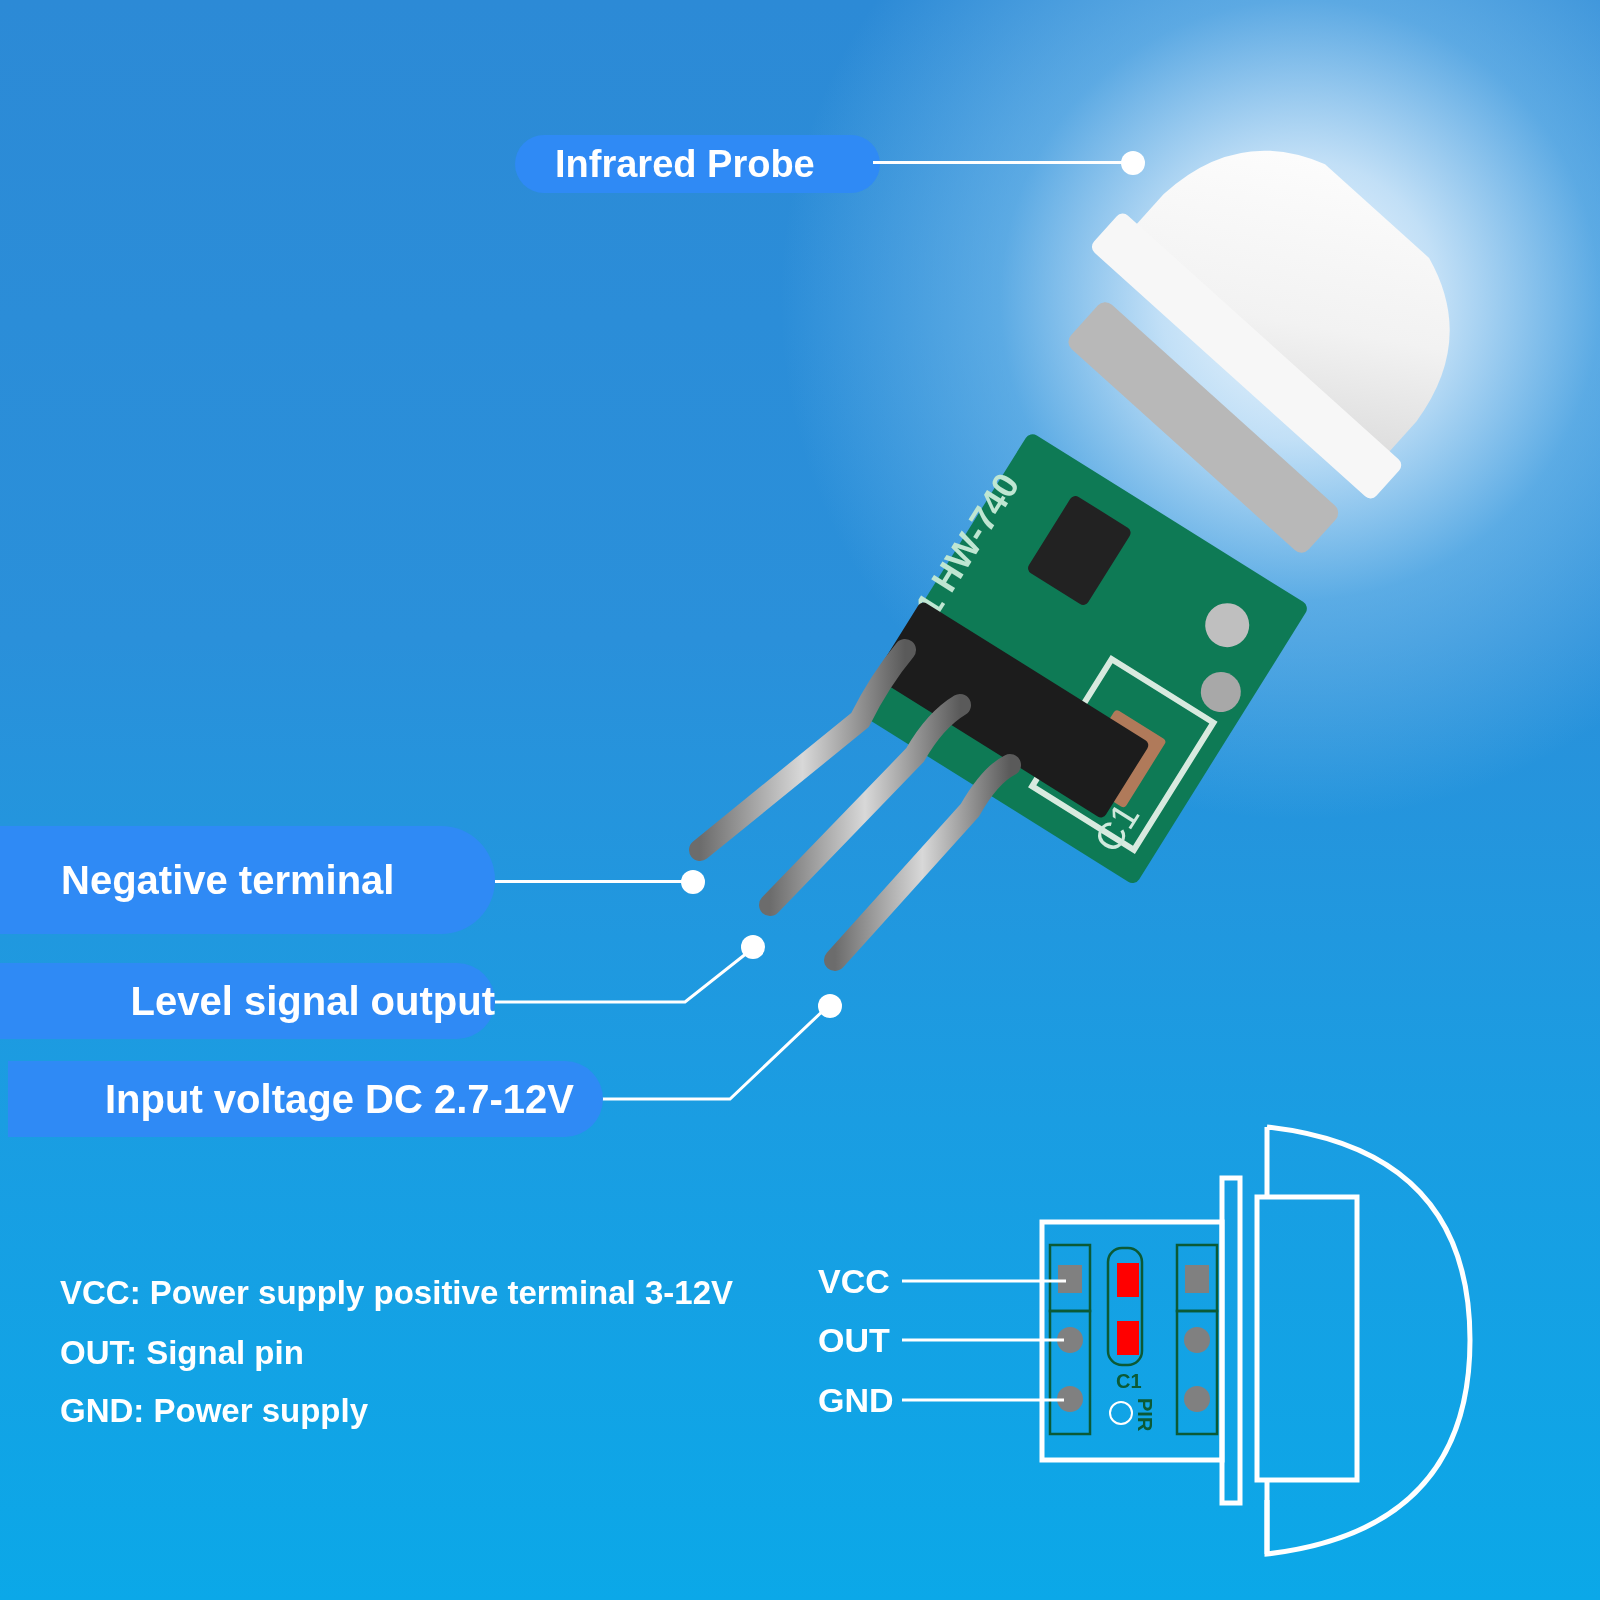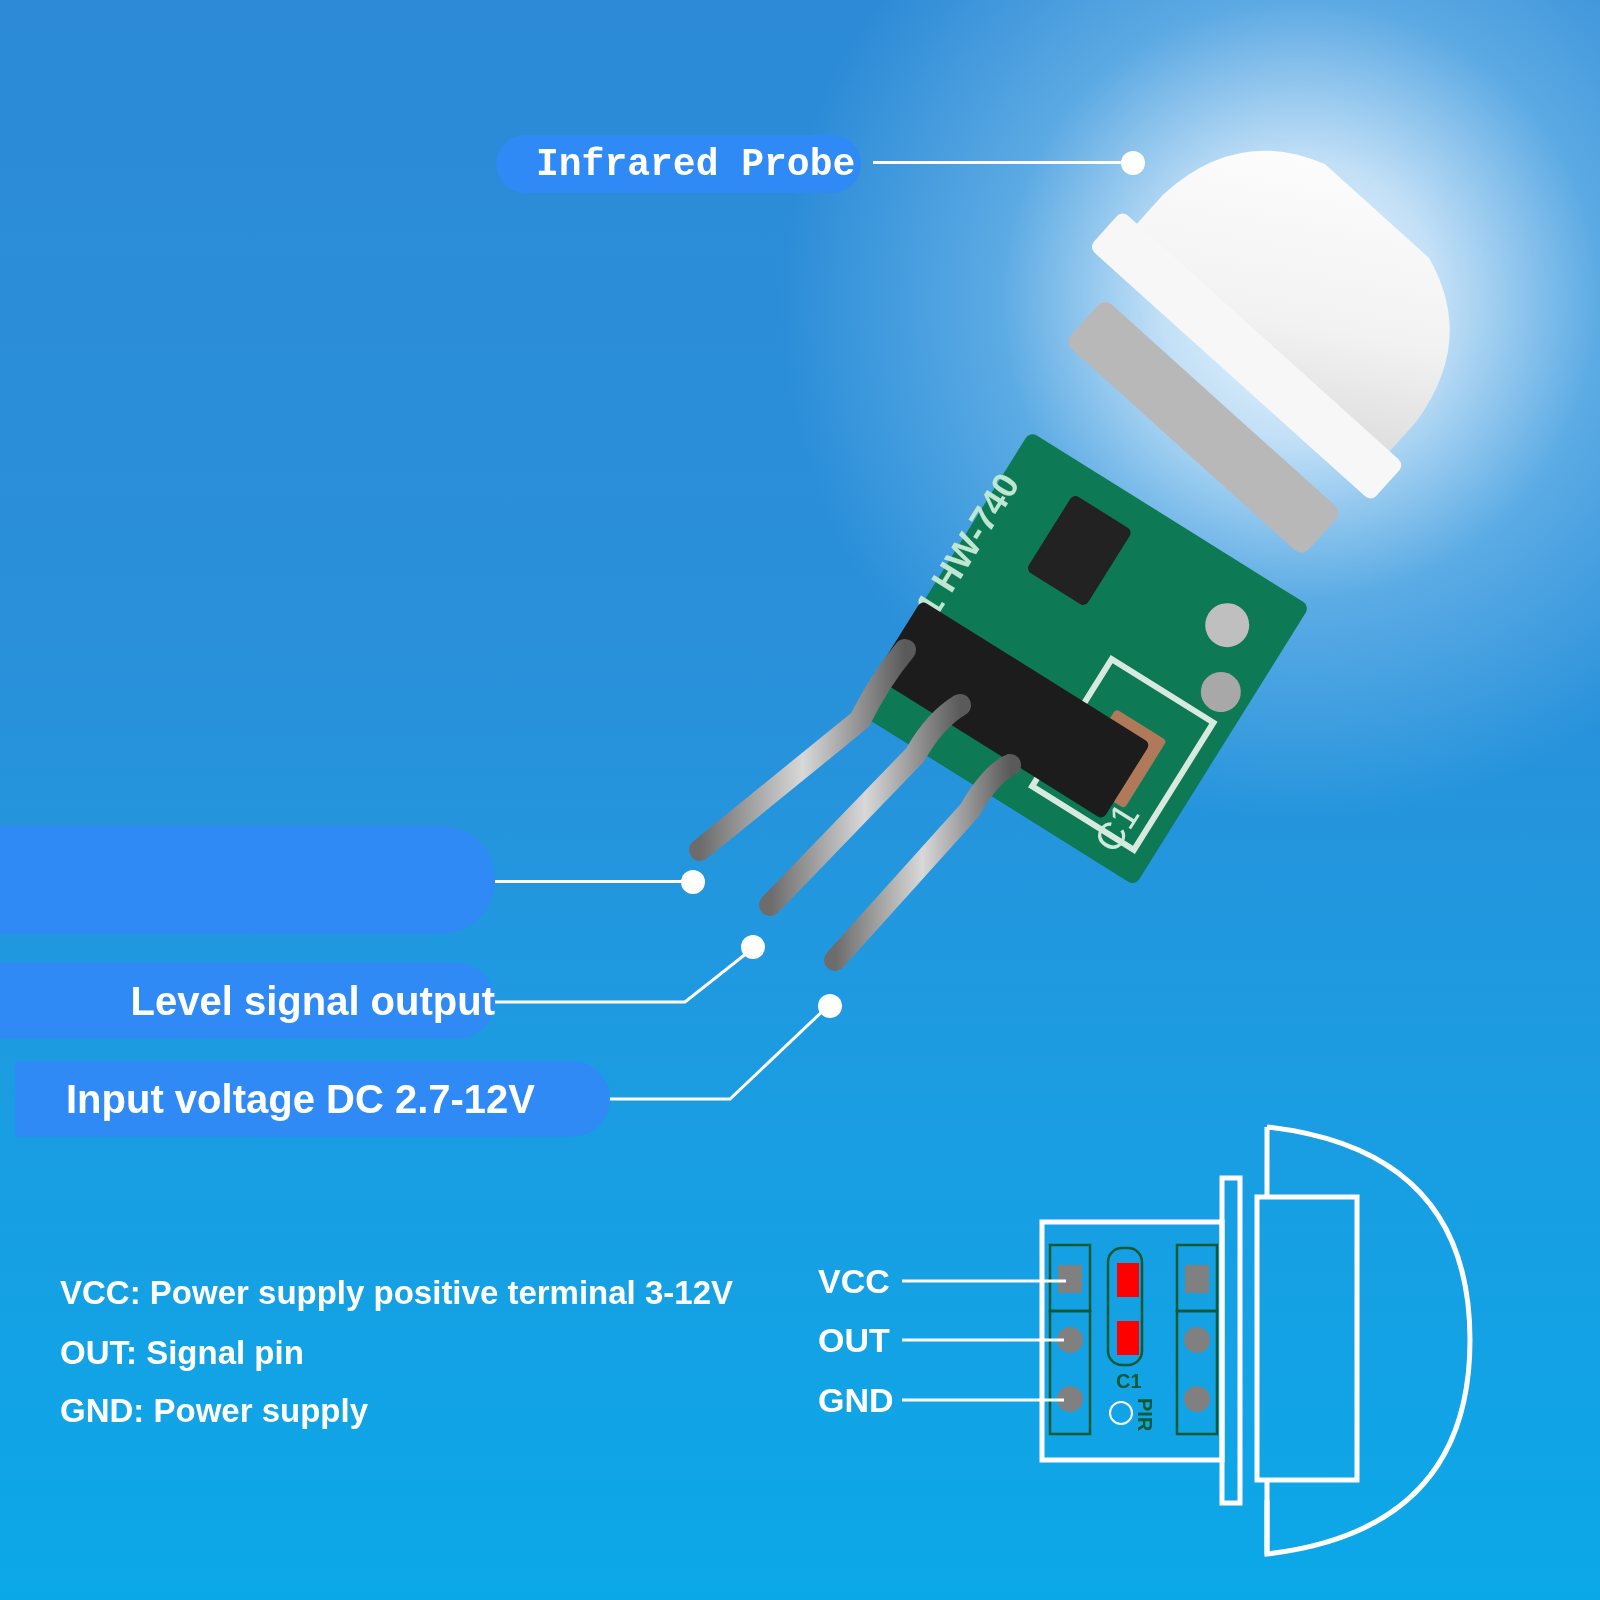--- a/index.html
+++ b/index.html
@@ -60,44 +60,45 @@
   <g transform="rotate(42 1210 420)">
     <rect x="1050" y="400" width="320" height="60" rx="10" fill="#b8b8b8"></rect>
   </g>
 
   <g transform="rotate(42 1270 330)">
     <path d="M1100 380 L1100 300 Q1110 200 1200 170 L1340 170 Q1430 200 1440 300 L1440 380 Z" fill="url(#dome)"></path>
     <rect x="1080" y="340" width="380" height="50" rx="8" fill="#f7f7f7"></rect>
   </g>
 </svg>
 
-<div class="pill" style="left:496px; top:135px; width:365px; height:58px; border-radius:30px; padding-left:40px; font-size:38px;font-family:Liberation Mono, monospace;">
+<div class="pill" style="left:515px; top:135px; width:365px; height:58px; border-radius:30px; padding-left:40px; font-size:38px;">
   <span>Infrared Probe</span>
 </div>
 <div class="line" style="left:873px; top:161px; width:260px;"></div>
 <div class="dot" style="left:1121px; top:151px;"></div>
 
 <div class="pill" style="left:0; top:826px; width:495px; height:108px; border-radius:0 54px 54px 0; padding-left:61px; font-size:40px; line-height:47px;">
   <div>
+    <span>Negative terminal</span>
   </div>
 </div>
 <div class="line" style="left:495px; top:880px; width:200px;"></div>
 <div class="dot" style="left:681px; top:870px;"></div>
 
 <div class="pill" style="left:0; top:963px; width:495px; height:76px; border-radius:0 38px 38px 0; padding-left:61px; font-size:40px;justify-content:flex-end;">
   <span>Level signal output</span>
 </div>
 <svg width="1600" height="1600">
   <polyline points="495,1002 685,1002 752,949" stroke="#fff" stroke-width="3" fill="none"></polyline>
   <circle cx="753" cy="947" r="12" fill="#fff"></circle>
   <polyline points="595,1099 730,1099 828,1006" stroke="#fff" stroke-width="3" fill="none"></polyline>
   <circle cx="830" cy="1006" r="12" fill="#fff"></circle>
 </svg>
 
-<div class="pill" style="left:15px; top:1061px; width:595px; height:76px; border-radius:0 38px 38px 0; padding-left:51px; font-size:40px;">
+<div class="pill" style="left:8px; top:1061px; width:595px; height:76px; border-radius:0 38px 38px 0; padding-left:97px; font-size:40px;">
   <span>Input voltage DC 2.7-12V</span>
 </div>
 
 <div class="legend-text" style="left:60px; top:1262px;">VCC: Power supply positive terminal 3-12V</div>
 <div class="legend-text" style="left:60px; top:1322px;">OUT: Signal pin</div>
 <div class="legend-text" style="left:60px; top:1380px;">GND: Power supply</div>
 
 <div class="pin-label" style="left:818px; top:1262px;">VCC</div>
 <div class="pin-label" style="left:818px; top:1321px;">OUT</div>
 <div class="pin-label" style="left:818px; top:1381px;">GND</div>

